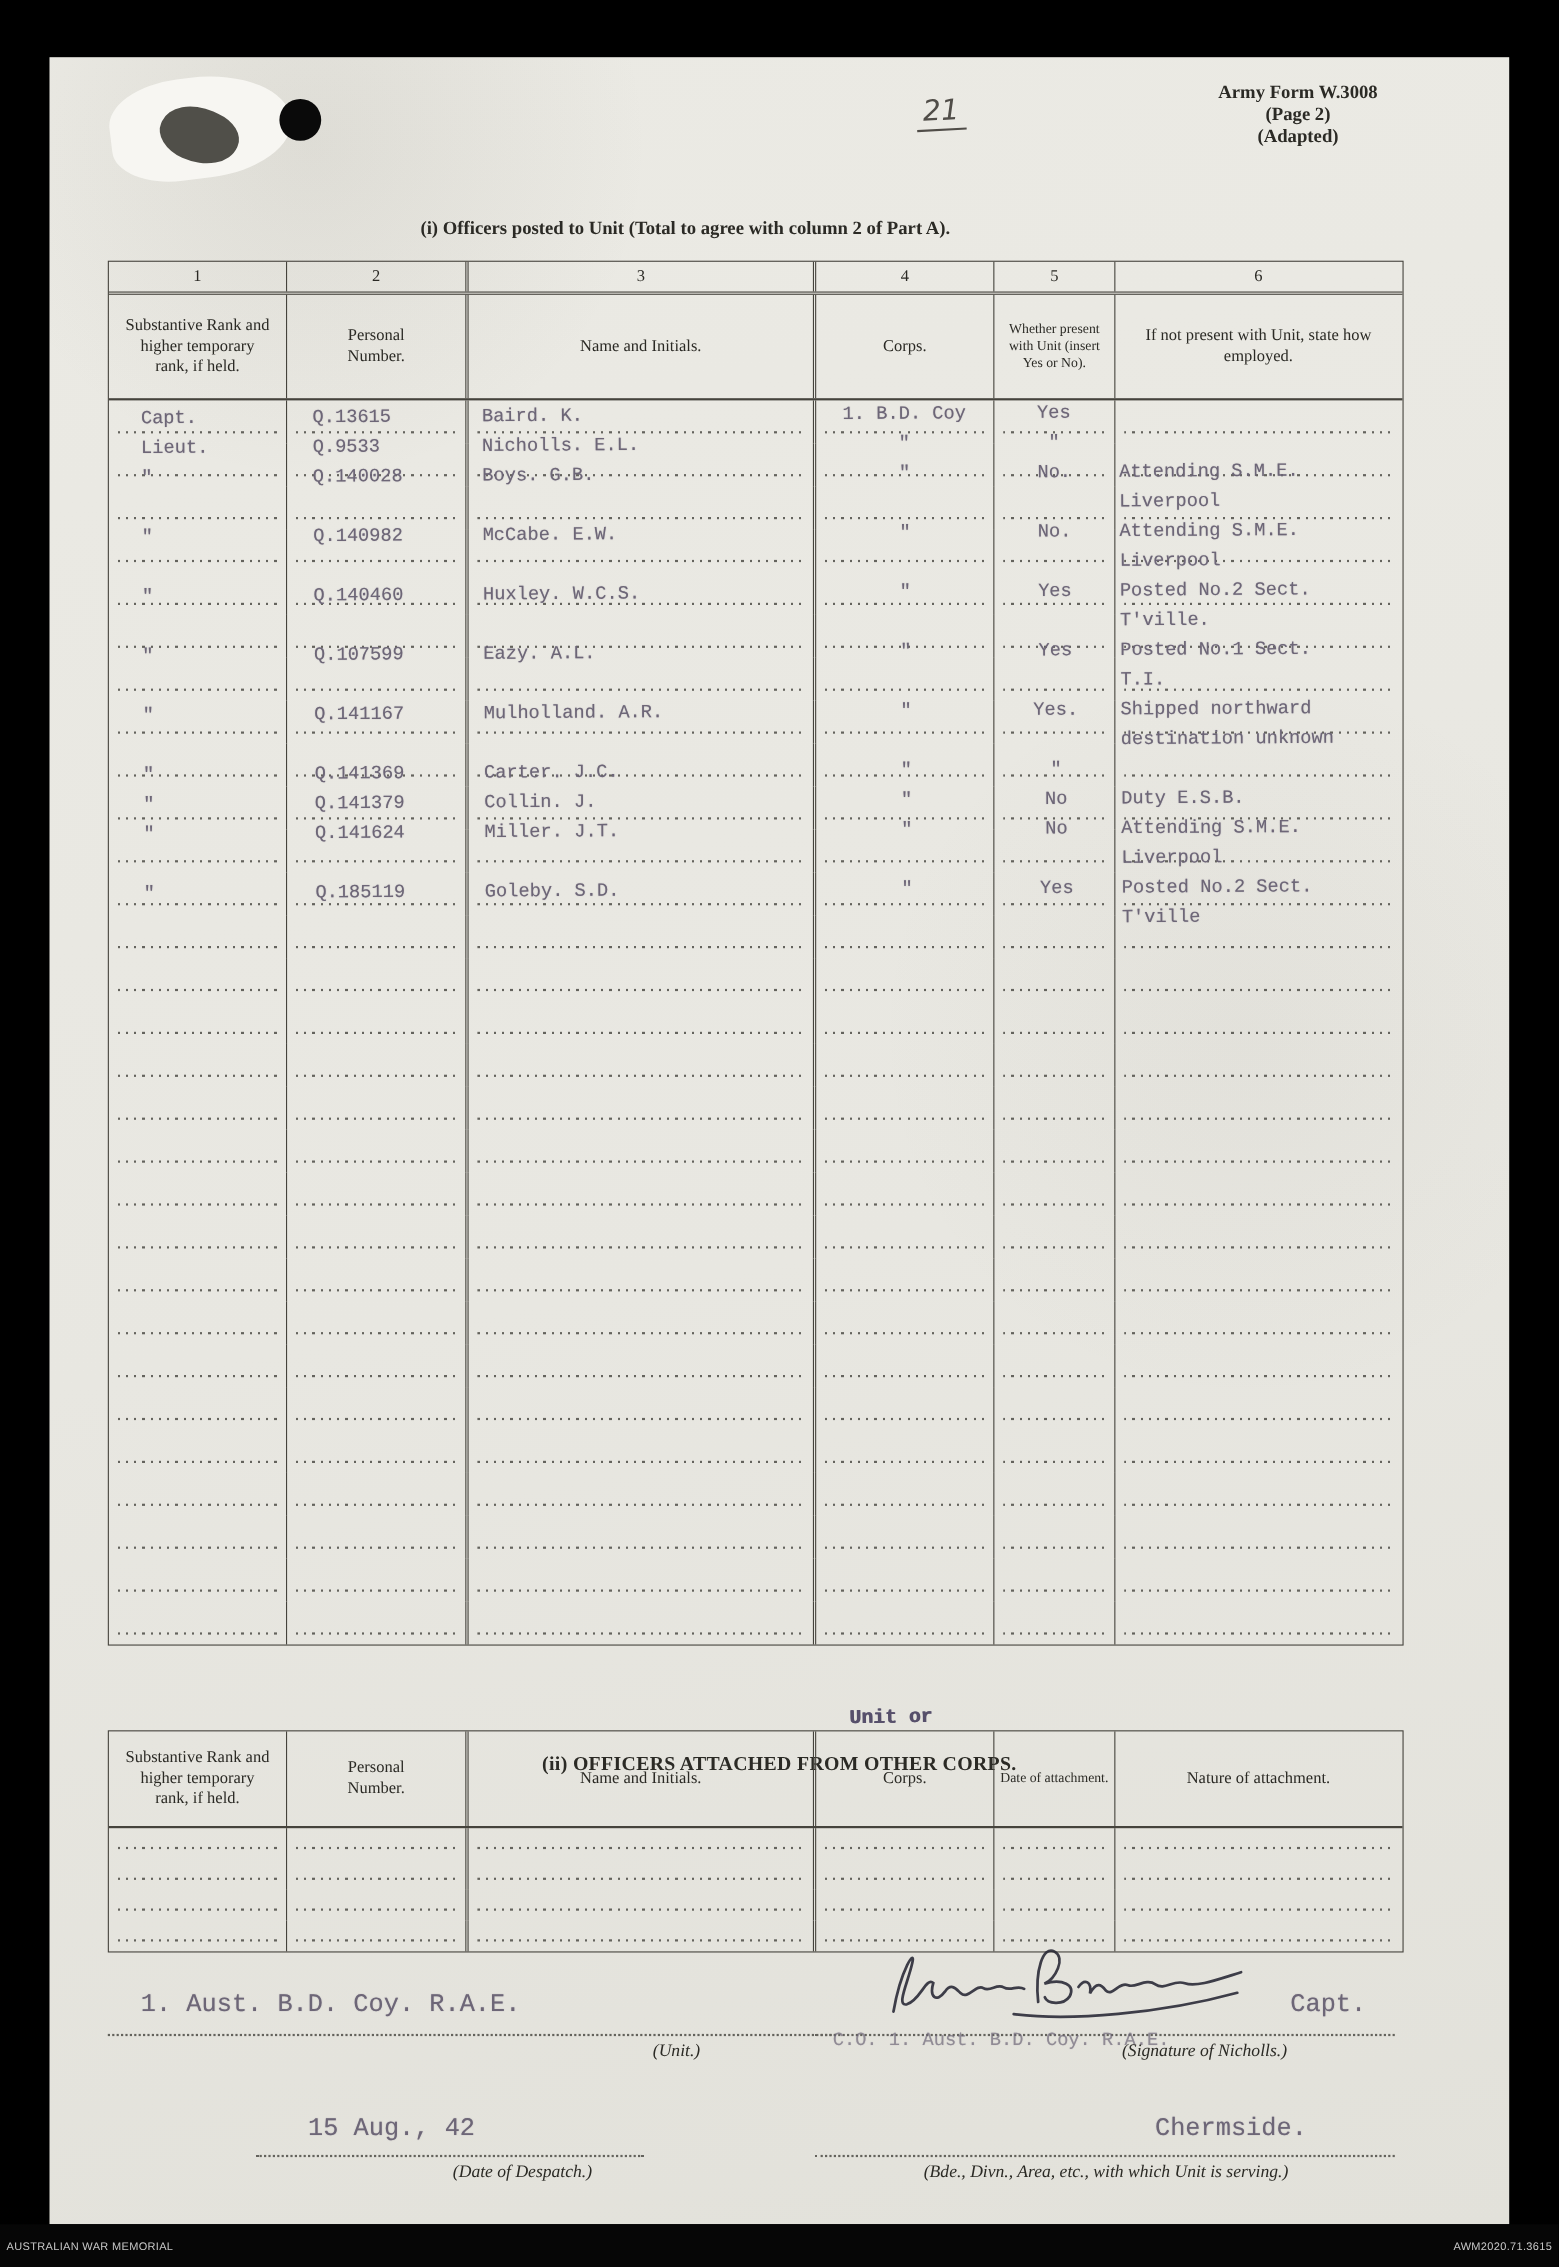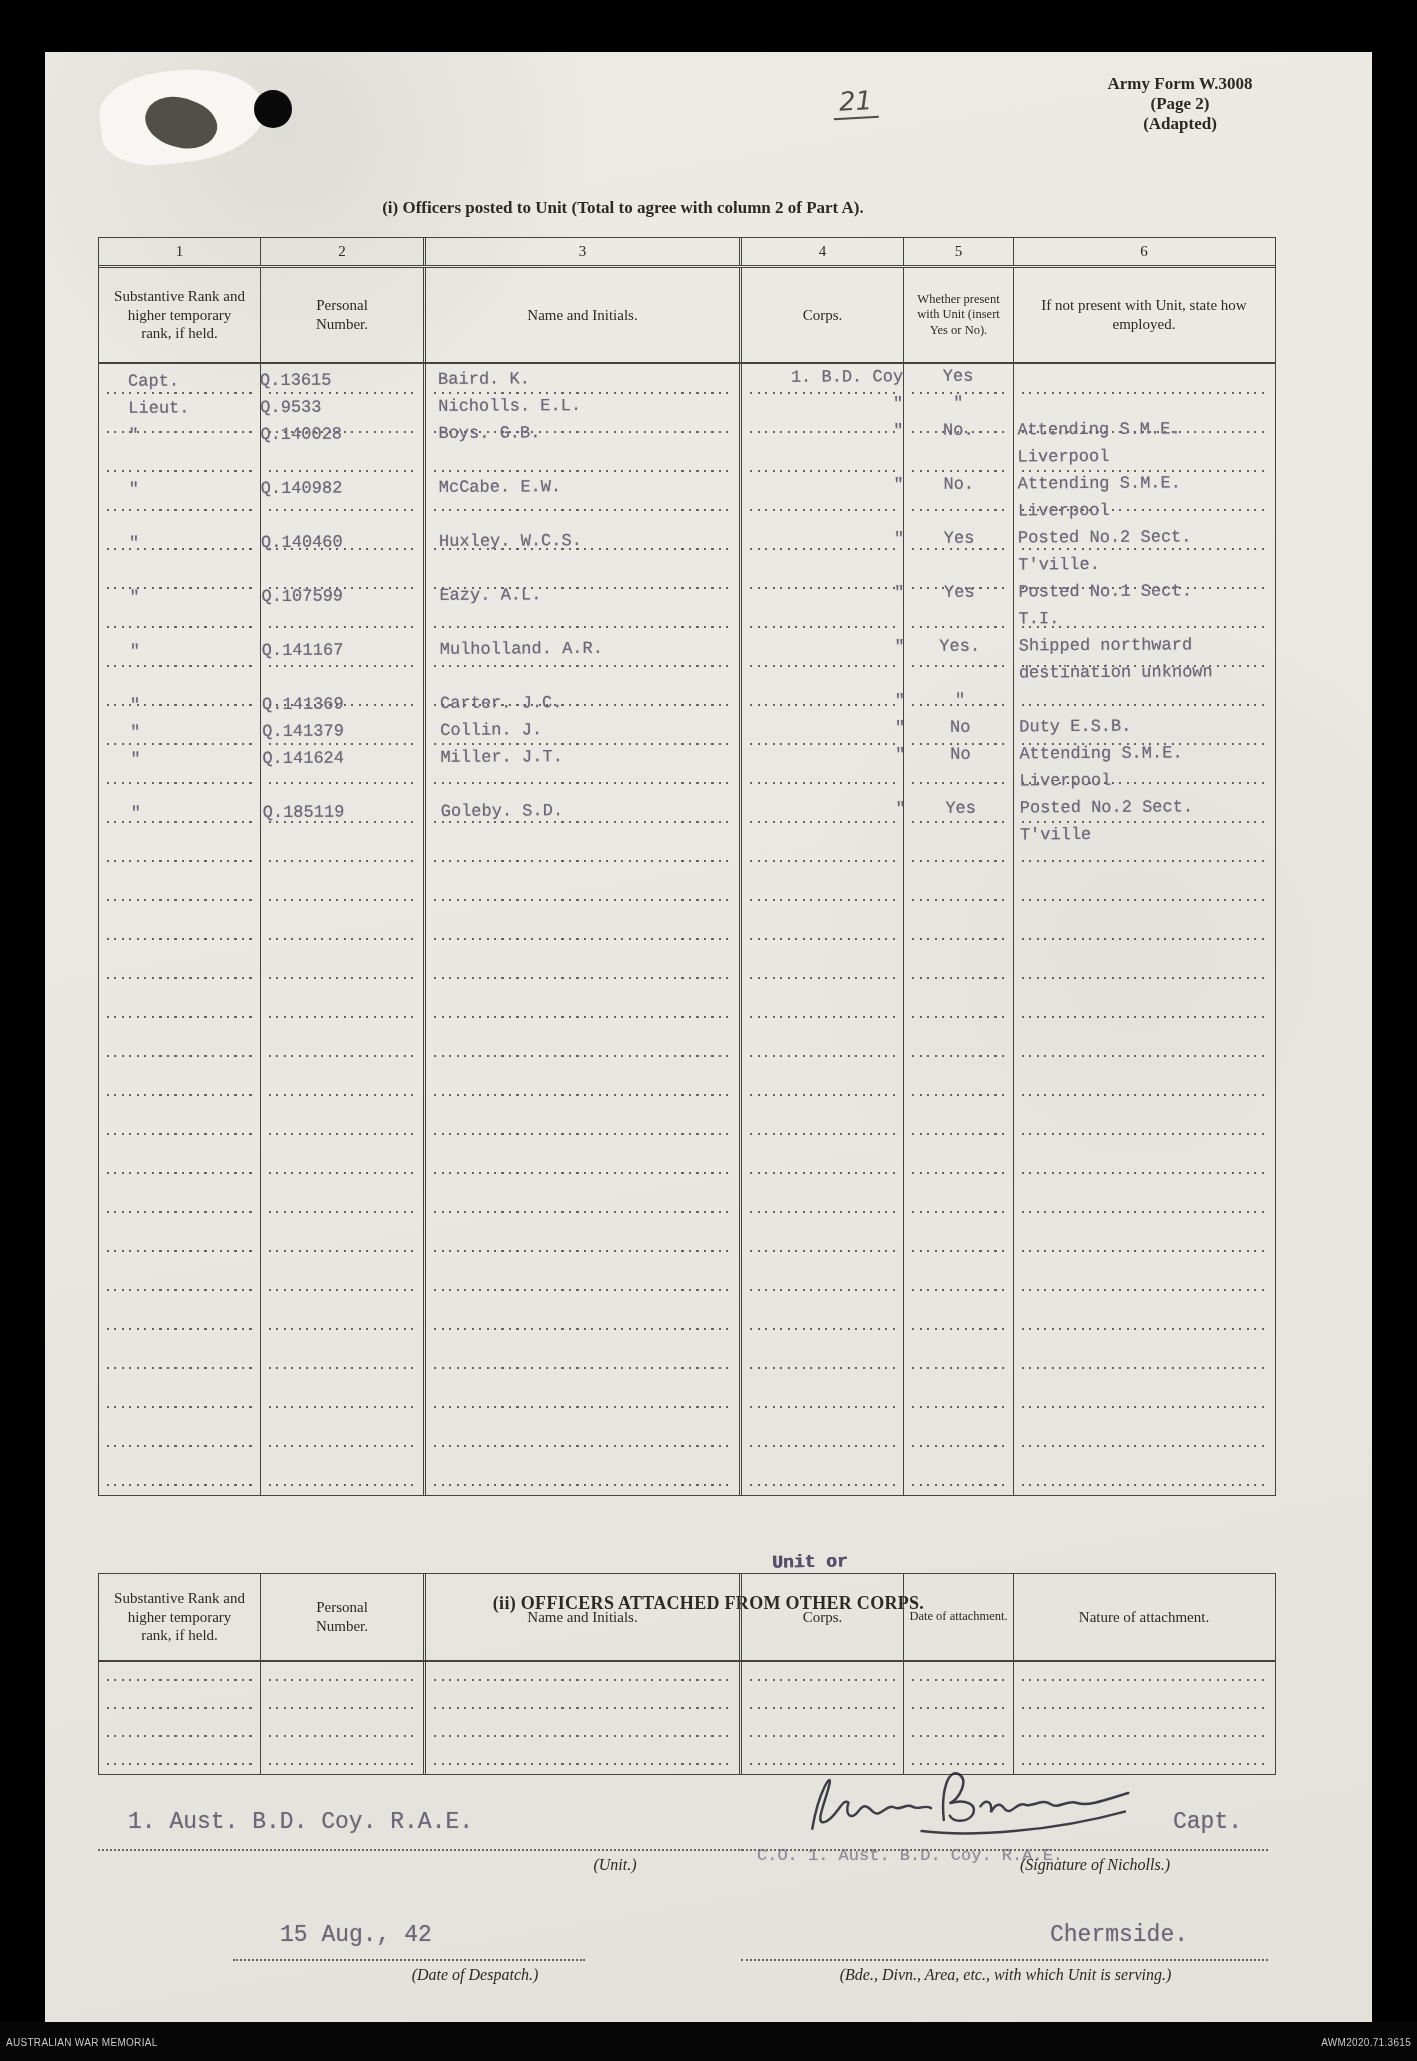--- a/index.html
+++ b/index.html
@@ -48,23 +48,23 @@
   .ftable2 .dotrow{height:28px}
   .dot{background-image:repeating-linear-gradient(90deg,var(--dot,#64635d) 0 2px,transparent 2px 7.5px);
     background-size:calc(100% - 16px) 2px;background-position:8px calc(100% - 9px);background-repeat:no-repeat}
   
   .typed-overlay{position:absolute;width:1178px;transform:rotate(-0.35deg);transform-origin:0 0;
     font-family:"Liberation Mono","DejaVu Sans Mono",monospace;font-size:17px;
     color:var(--type,#6d6677);text-shadow:0 0 1px rgba(110,102,122,.55)}
   .typed-overlay .trow{height:27px;line-height:27px}
   .typed-overlay .col{border:none;white-space:nowrap;overflow:visible}
   .typed-overlay .c1{padding-left:30px}
-  .typed-overlay .c2{padding-left:0}
+  .typed-overlay .c2{padding-left:24px}
   .typed-overlay .c3{padding-left:16px}
-  .typed-overlay .c4{text-align:right}
+  .typed-overlay .c4{text-align:center}
   .typed-overlay .c5{text-align:center}
   .typed-overlay .c6{padding-left:4px}
   .typed{position:absolute;font-family:"Liberation Mono","DejaVu Sans Mono",monospace;font-size:23px;
     color:var(--type,#6d6677);text-shadow:0 0 1px rgba(110,102,122,.55);white-space:nowrap}
   .overtype{position:absolute;font-family:"Liberation Mono","DejaVu Sans Mono",monospace;font-size:18px;
     font-weight:bold;color:#57506b;text-shadow:.7px 0 0 #57506b;transform:rotate(-1deg);white-space:nowrap}
   .dotline{position:absolute;height:0;border-bottom:2px dotted var(--dot,#64635d)}
   .flabel{position:absolute;font-style:italic;font-size:16px;text-align:center;white-space:nowrap}
   .sig{position:absolute;left:752px;top:1702px;width:350px;height:95px;transform:rotate(-2deg)}
   .sig svg{width:100%;height:100%}

